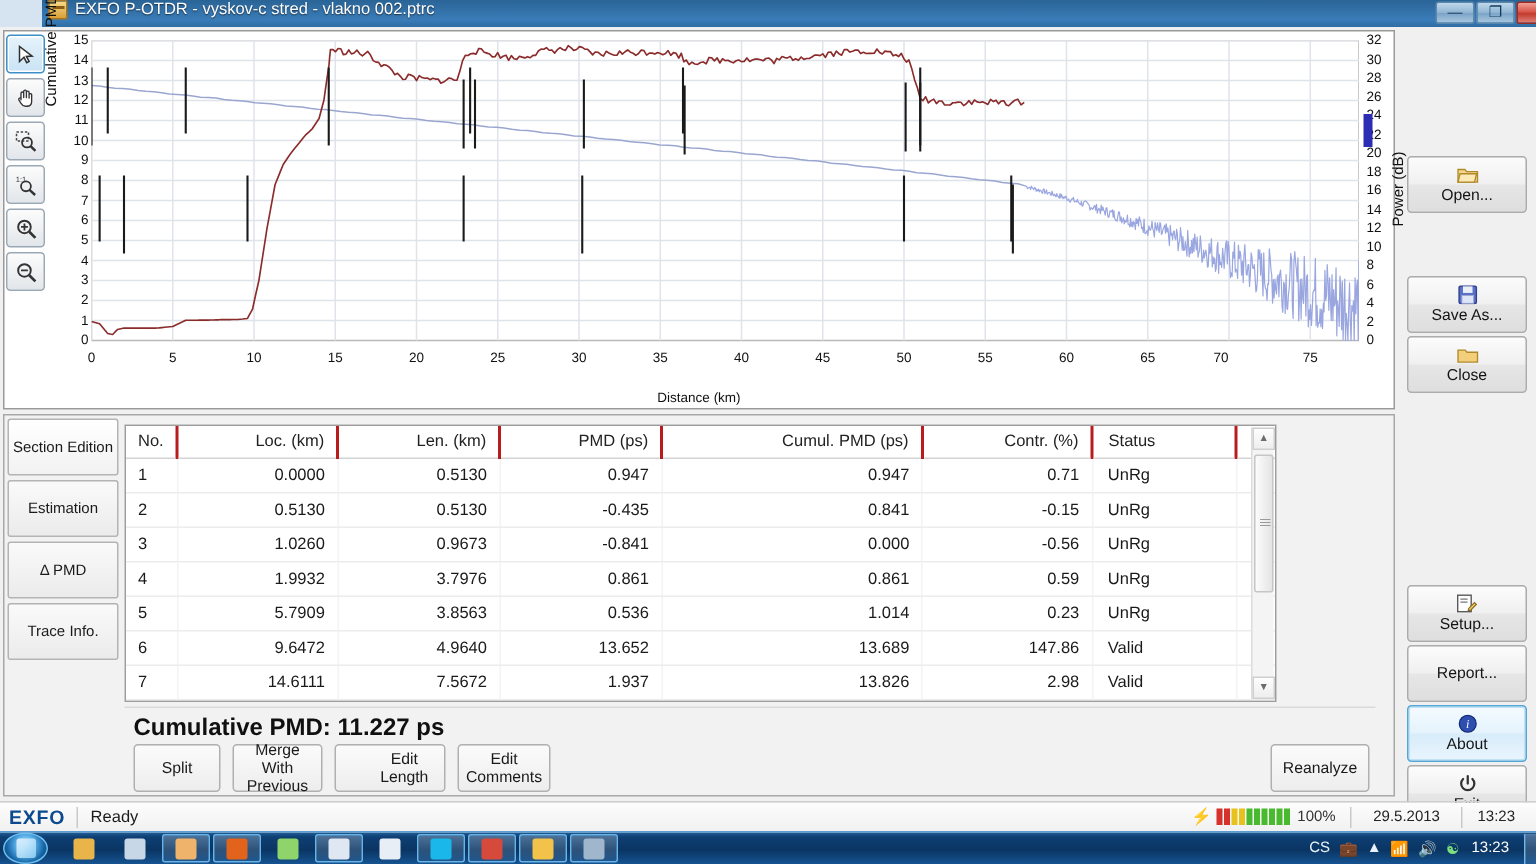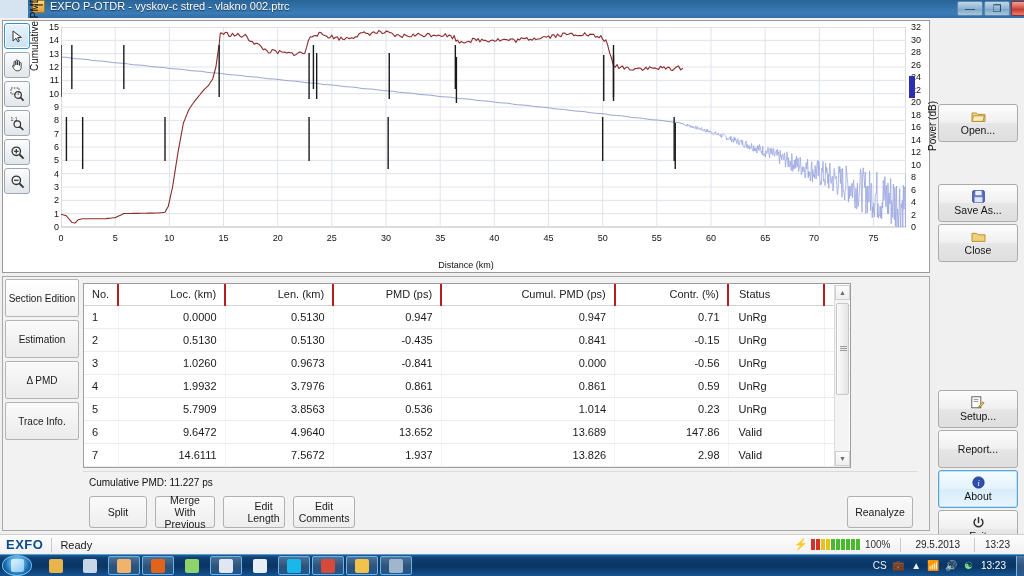--- a/index.html
+++ b/index.html
@@ -158,33 +158,33 @@
     position: absolute; left: 1px; top: 18px; width: 13px; height: 92px;
     background: linear-gradient(to right, #fcfcfc, #e4e4e4);
     border: 1px solid #c6c6c6; border-radius: 2px;
   }
   .vs-grip {
     position: absolute; left: 3px; top: 42px; width: 7px; height: 6px;
     background: repeating-linear-gradient(to bottom, #9a9a9a 0 1px, transparent 1px 2px);
   }
 
   .cum-pmd {
-    position: absolute; left: 86px; top: 200px; font-size: 10px; color: #101010;
+    position: absolute; left: 86px; top: 200px; font-size: 16px; color: #101010; font-weight: bold;
   }
   .act-buttons { position: absolute; left: 86px; top: 219px; display: flex; gap: 8px; }
   .btn {
     border: 1px solid #b0b0b0; border-radius: 3px;
     background: linear-gradient(to bottom, #fbfbfb, #ededed);
     color: #1a1a1a; font-size: 10.5px; text-align: center;
     display: flex; align-items: center; justify-content: center;
     padding: 0 6px; height: 32px; line-height: 1.15;
   }
   #btn-split { width: 58px; }
   #btn-merge { width: 60px; }
-  #btn-editlen { width: 62px; padding-left: 25px; }
+  #btn-editlen { width: 74px; padding-left: 25px; }
   #btn-editcom { width: 62px; }
   .btn-reanalyze {
     position: absolute; right: 16px; top: 219px; width: 66px; height: 32px;
     border: 1px solid #b0b0b0; border-radius: 3px;
     background: linear-gradient(to bottom, #fbfbfb, #ededed);
     display: flex; align-items: center; justify-content: center;
     font-size: 10.5px; color: #1a1a1a;
   }
   .panel-sep {
     position: absolute; left: 80px; right: 12px; top: 194px; height: 1px; background: #dadada;

